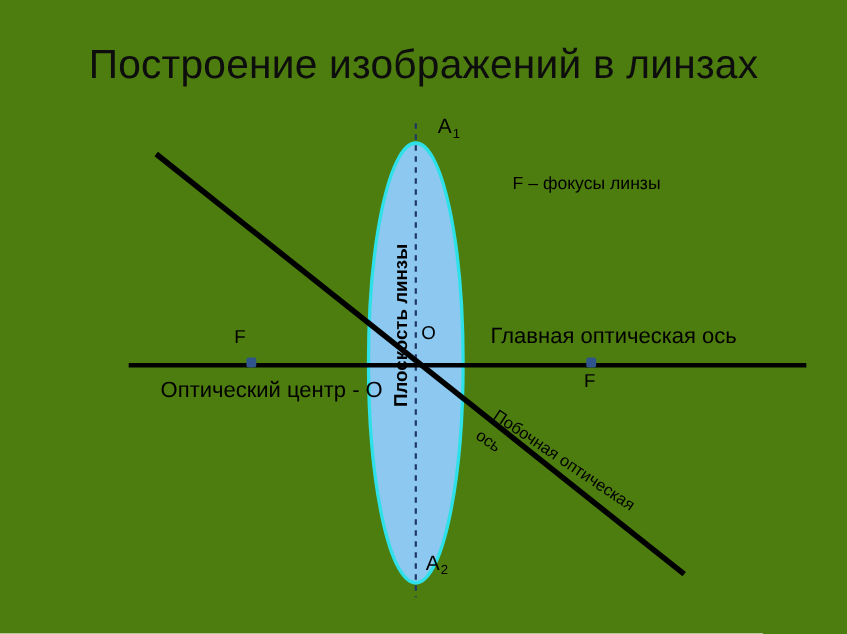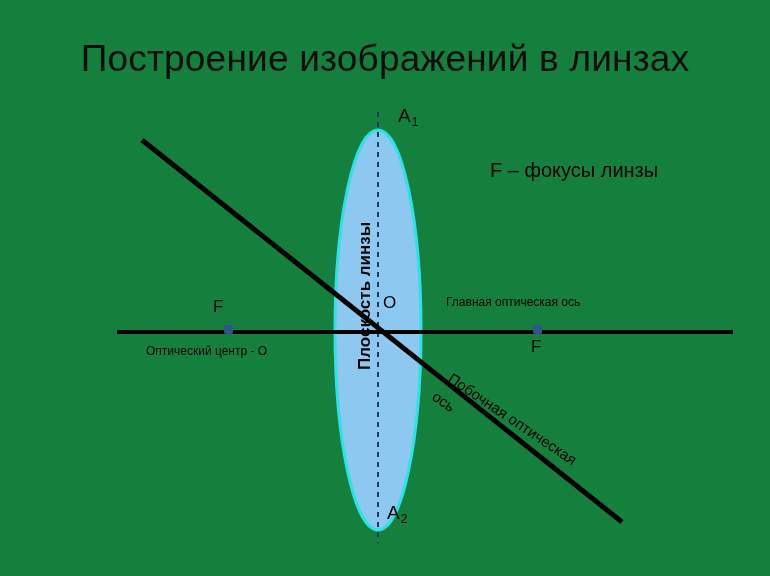--- a/index.html
+++ b/index.html
@@ -8,21 +8,21 @@
     padding: 0;
     background: #ffffff;
   }
   body {
     font-family: "Liberation Sans", sans-serif;
   }
   #slide {
     position: relative;
     width: 770px;
     height: 576px;
-    background: #15803d;
+    background: #4d7c0f;
     overflow: hidden;
   }
   #diagram-svg {
     position: absolute;
     left: 0;
     top: 0;
     width: 770px;
     height: 576px;
   }
   .title {
@@ -57,47 +57,46 @@
   .lbl-sub {
     font-size: 12px;
     vertical-align: baseline;
     position: relative;
     top: 4px;
     left: 1px;
   }
   .lbl-foci {
     left: 466px;
     top: 160px;
-    font-size: 20px;
-    margin-left: 24px;
+    font-size: 16px;
   }
   .lbl-f-left {
     left: 213px;
     top: 298px;
     font-size: 17px;
   }
   .lbl-f-right {
     left: 531px;
     top: 338px;
     font-size: 17px;
   }
   .lbl-o {
     left: 383px;
     top: 294px;
     font-size: 17px;
   }
   .lbl-center {
     left: 146px;
     top: 345px;
-    font-size: 12px;
+    font-size: 20px;
   }
   .lbl-main-axis {
     left: 446px;
     top: 296px;
-    font-size: 12px;
+    font-size: 20px;
     text-align: right;
   }
   .lbl-plane {
     left: 356px;
     top: 348px;
     width: 160px;
     font-size: 17px;
     font-weight: bold;
     transform: rotate(-90deg);
     transform-origin: 11px 11px;

